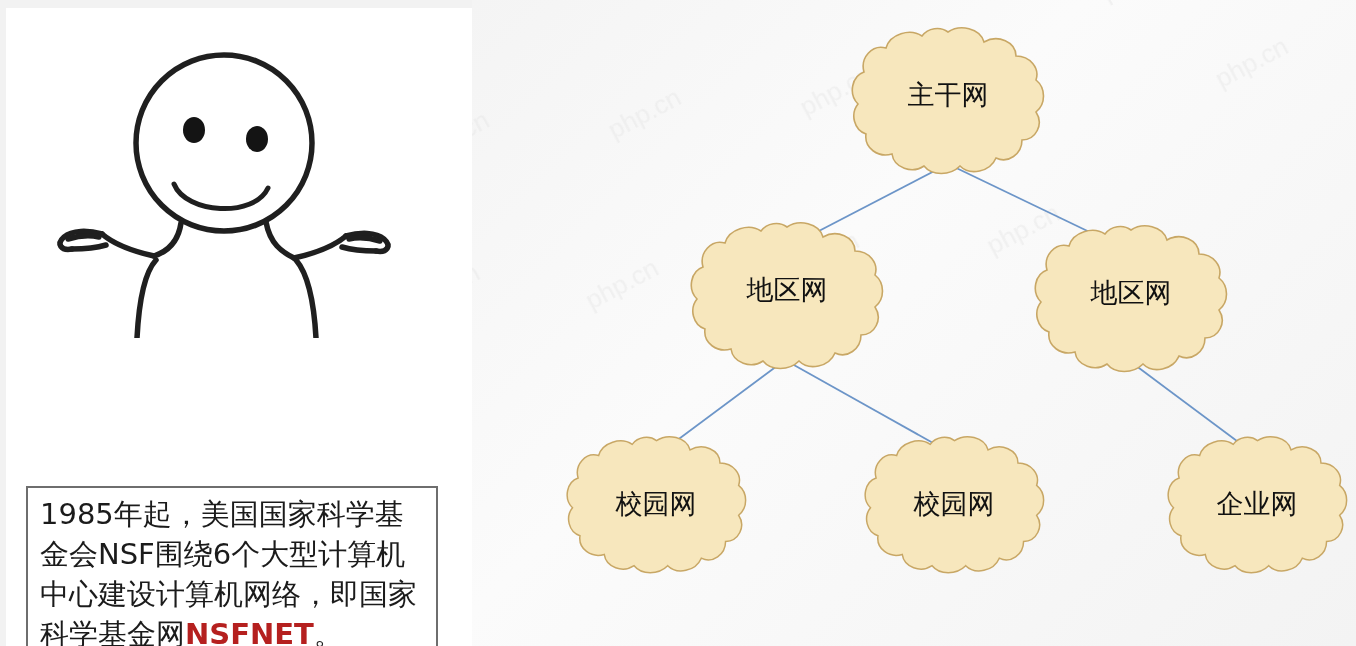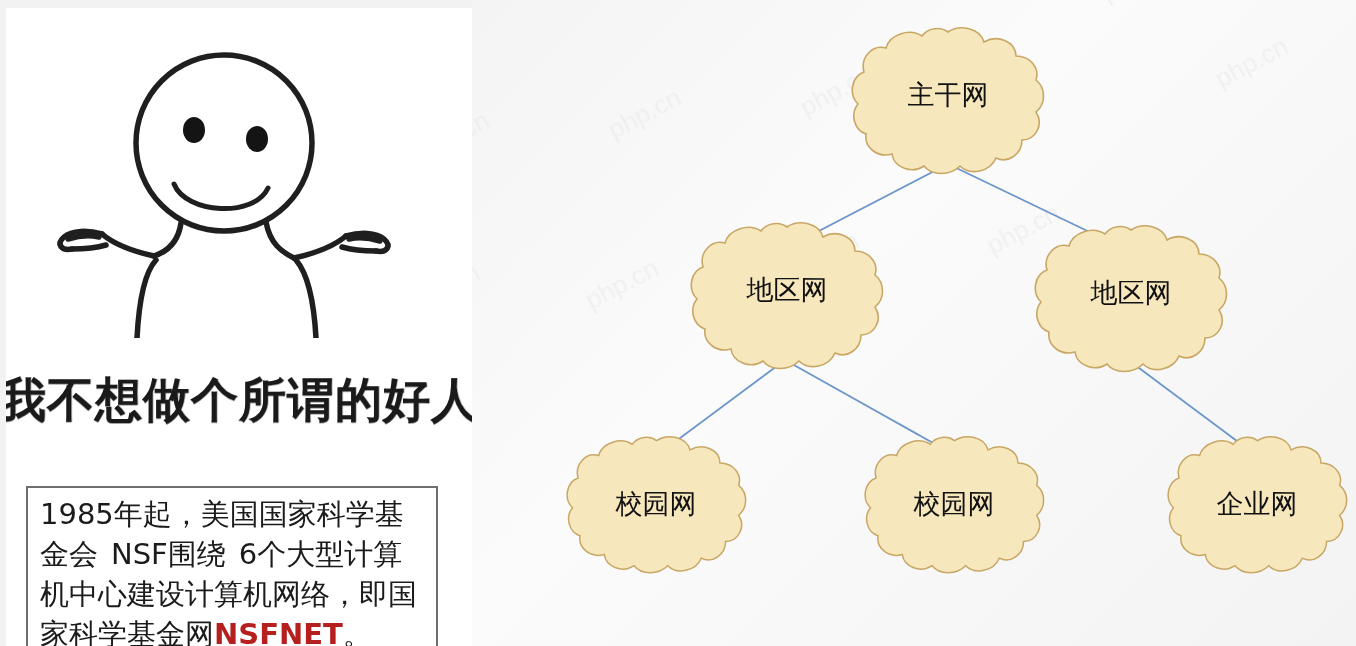--- a/index.html
+++ b/index.html
@@ -69,21 +69,21 @@
   }
   #text-card p {
     margin: 0;
     font-family: "DejaVu Serif", "Liberation Serif", serif;
     font-size: 29px;
     line-height: 40px;
     color: #1b1b1b;
     letter-spacing: 0px;
   }
   .bold-num { font-weight: 400; font-family: "DejaVu Sans", "Liberation Sans", sans-serif; }
-  .lat { font-family: "DejaVu Sans", "Liberation Sans", sans-serif; margin-left: 13px; }
+  .lat { font-family: "DejaVu Sans", "Liberation Sans", sans-serif; }
   .nsfnet {
     color: #b5201f;
     font-weight: 700;
     font-family: "DejaVu Sans", "Liberation Sans", sans-serif;
   }
 
   
   #diagram-panel {
     position: absolute;
     left: 472px;
@@ -151,21 +151,20 @@
           <path d="M 340 228 C 354 224, 370 224, 378 231 C 386 238, 381 245, 370 243"></path>
           <path d="M 370 243 C 358 243, 346 242, 336 239"></path>
           <path d="M 374 233 C 364 230, 352 229, 343 231"></path>
         </g>
 
         <ellipse cx="188" cy="122" rx="11" ry="13" fill="#141414"></ellipse>
         <ellipse cx="251" cy="131" rx="11" ry="13" fill="#141414"></ellipse>
       </svg>
     </div>
 
-    <div id="meme-caption">我不想做个所谓的好人</div>
 
     <div id="text-card">
       <p><span class="bold-num">1985</span><span>年起，美国国家科学基</span><span>金会</span><span class="lat">NSF</span><span>围绕</span><span class="lat">6</span><span>个大型计算</span><span>机中心建设计算机网络，即</span><span>国家科学基金网</span><span class="nsfnet">NSFNET</span><span>。</span></p>
     </div>
 
   </div>
 
   <div id="diagram-panel">
     <svg id="diagram-svg" width="884" height="646" viewBox="0 0 884 646" xmlns="http://www.w3.org/2000/svg">
       <defs>

